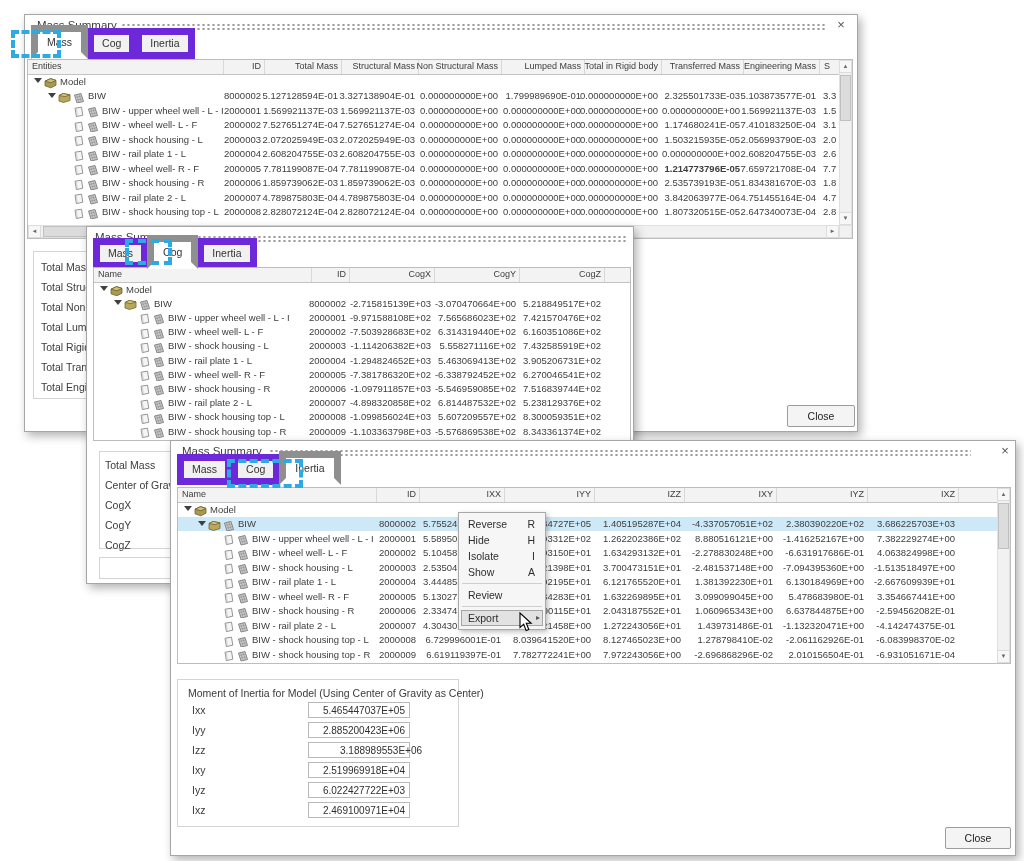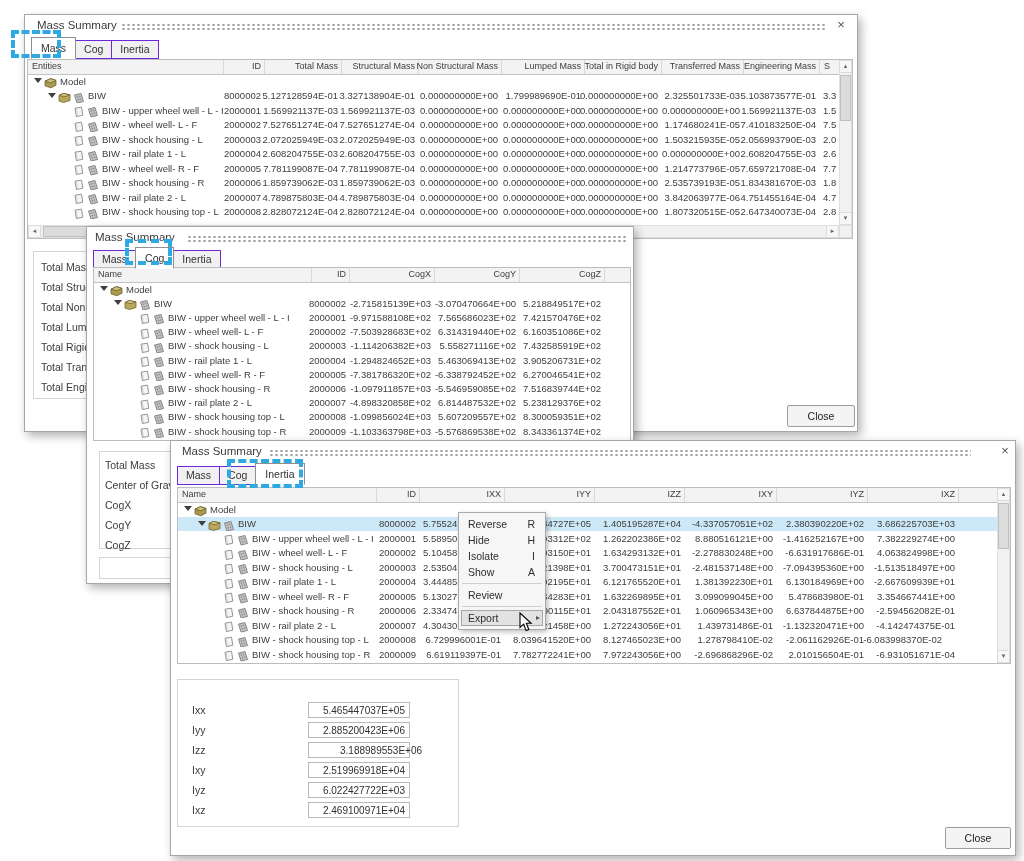--- a/index.html
+++ b/index.html
@@ -3,21 +3,21 @@
 <meta charset="utf-8">
 <style>
   html,body{margin:0;padding:0;background:#ffffff;}
   #stage{position:relative;width:1024px;height:861px;overflow:hidden;background:#fff;
          font-family:"Liberation Sans",sans-serif;}
   .win{position:absolute;background:#fff;border:1px solid #a6a6a6;box-shadow:3px 4px 9px rgba(0,0,0,0.30);box-sizing:border-box;}
   .wtitle{position:absolute;font-size:11.5px;color:#3c3c3c;white-space:nowrap;}
   .dots{position:absolute;height:8px;background-image:radial-gradient(circle,#9d9d9d 1px,transparent 1.3px);background-size:5px 4px;}
   .closex{position:absolute;font-size:13px;color:#555;width:16px;height:16px;text-align:center;line-height:15px;cursor:default;}
   .tabs{position:absolute;display:flex;align-items:flex-end;height:22px;}
-  .tab{font-size:10.5px;color:#333;background:#f1f1f1;border:1px solid #6d28d9;padding:2px 8px 3px;margin-right:-1px;white-space:nowrap;}
+  .tab{font-size:10.5px;color:#333;background:#f1f1f1;border:7px solid #6d28d9;padding:2px 8px 3px;margin-right:-1px;white-space:nowrap;}
   .tab.active{background:#fff;border-color:#8f8f8f;border-bottom-color:#fff;padding:4px 9px 4px;position:relative;z-index:3;}
   .tframe{position:absolute;border:1px solid #bdbdbd;background:#fff;box-sizing:border-box;overflow:hidden;}
   .hdr{position:absolute;left:0;top:0;background:#f3f3f3;border-bottom:1px solid #c3c3c3;}
   .hsep{position:absolute;top:0;bottom:0;width:1px;background:#d8d8d8;}
   .hlab{position:absolute;top:1px;font-size:9px;color:#3d3d3d;white-space:nowrap;}
   .trow{position:absolute;left:0;}
   .hlrow{background:#cde9f8;}
   .cell{position:absolute;top:0;height:100%;overflow:hidden;}
   .exp{position:absolute;top:4px;width:0;height:0;border-left:4px solid transparent;border-right:4px solid transparent;border-top:5px solid #3f3f3f;}
   .ticon{position:absolute;top:1px;width:13px;height:12px;}
@@ -160,21 +160,21 @@
             <span class="nm" style="left: 74px;">BIW - wheel well- L - F</span>
           </div>
           <span class="num" style="right: 578px;">2000002</span>
           <span class="num" style="right: 501px;">7.527651274E-04</span>
           <span class="num" style="right: 424px;">7.527651274E-04</span>
           <span class="num" style="right: 341px;">0.000000000E+00</span>
           <span class="num" style="right: 258px;">0.000000000E+00</span>
           <span class="num" style="right: 181px;">0.000000000E+00</span>
           <span class="num" style="right: 99px;">1.174680241E-05</span>
           <span class="num" style="right: 23px;">7.410183250E-04</span>
-          <span class="numl" style="left: 795px;">7.5</span>
+          <span class="numl" style="left: 795px;">3.1</span>
         </div>
         <div class="trow" style="top: 72px; height: 14.5px; width: 811px;">
           <div class="cell" style="left: 0px; width: 196px;">
             <span class="ticon" style="left: 44px;"><svg width="13" height="12" viewBox="0 0 13 12">
                 <path d="M3 2.2 9.5 1.2 10.8 9.2 4.4 10.6Z" fill="#f5f5f5" stroke="#8a8a8a" stroke-width="0.9"></path>
                 <path d="M4.2 2.1 5.4 10.2" stroke="#c4c4c4" stroke-width="0.7"></path>
               </svg></span>
             <span class="ticon" style="left: 58px;"><svg width="13" height="12" viewBox="0 0 13 12">
                 <path d="M2.5 3 9 1.5 11.5 9.5 5 11Z" fill="#cfcfcf" stroke="#6f6f6f" stroke-width="0.8"></path>
                 <path d="M4.6 2.5 7.1 10" stroke="#8a8a8a" stroke-width="0.6"></path>
@@ -233,21 +233,21 @@
                 <path d="M4 8.3 10.8 6.6" stroke="#8a8a8a" stroke-width="0.6"></path>
               </svg></span>
             <span class="nm" style="left: 74px;">BIW - wheel well- R - F</span>
           </div>
           <span class="num" style="right: 578px;">2000005</span>
           <span class="num" style="right: 501px;">7.781199087E-04</span>
           <span class="num" style="right: 424px;">7.781199087E-04</span>
           <span class="num" style="right: 341px;">0.000000000E+00</span>
           <span class="num" style="right: 258px;">0.000000000E+00</span>
           <span class="num" style="right: 181px;">0.000000000E+00</span>
-          <span class="num" style="right: 99px;">1.214773796E-05</span>
+          <span class="num" style="right: 99px; font-weight: bold;">1.214773796E-05</span>
           <span class="num" style="right: 23px;">7.659721708E-04</span>
           <span class="numl" style="left: 795px;">7.7</span>
         </div>
         <div class="trow" style="top: 115.5px; height: 14.5px; width: 811px;">
           <div class="cell" style="left: 0px; width: 196px;">
             <span class="ticon" style="left: 44px;"><svg width="13" height="12" viewBox="0 0 13 12">
                 <path d="M3 2.2 9.5 1.2 10.8 9.2 4.4 10.6Z" fill="#f5f5f5" stroke="#8a8a8a" stroke-width="0.9"></path>
                 <path d="M4.2 2.1 5.4 10.2" stroke="#c4c4c4" stroke-width="0.7"></path>
               </svg></span>
             <span class="ticon" style="left: 58px;"><svg width="13" height="12" viewBox="0 0 13 12">
@@ -586,20 +586,21 @@
     <span class="wtitle" style="left:11px;top:4px">Mass Summary</span>
     <div class="dots" style="left:98px;top:8px;width:702px"></div>
     <span class="closex" style="left:826px;top:2px">×</span>
     <div class="tabs" id="tabs-inertia" style="left:6px;top:22px">
         <span class="tab">Mass</span>
         <span class="tab">Cog</span>
         <span class="tab active">Inertia</span>
       </div>
     <div id="table-inertia"></div>
     <div class="groupbox" style="left:6px;top:238px;width:282px;height:148px">
+      <span class="ibox-label" style="left:10px;top:7px">Moment of Inertia for Model (Using Center of Gravity as Center)</span>
       <div id="inertia-fields"></div>
     <span class="slabel" style="left: 14px; top: 24px;">Ixx</span>
         <div class="field" style="left: 130px; top: 22px; width: 102px;">5.465447037E+05</div>
         <span class="slabel" style="left: 14px; top: 44px;">Iyy</span>
         <div class="field" style="left: 130px; top: 42px; width: 102px;">2.885200423E+06</div>
         <span class="slabel" style="left: 14px; top: 64px;">Izz</span>
         <div class="field" style="left: 130px; top: 62px; width: 102px; padding-left: 31px;">3.188989553E+06</div>
         <span class="slabel" style="left: 14px; top: 84px;">Ixy</span>
         <div class="field" style="left: 130px; top: 82px; width: 102px;">2.519969918E+04</div>
         <span class="slabel" style="left: 14px; top: 104px;">Iyz</span>
@@ -837,21 +838,21 @@
                 <path d="M4 8.3 10.8 6.6" stroke="#8a8a8a" stroke-width="0.6"></path>
               </svg></span>
             <span class="nm" style="left: 74px;">BIW - shock housing top - L</span>
           </div>
           <span class="num" style="right: 581px;">2000008</span>
           <span class="num" style="right: 496px;">6.729996001E-01</span>
           <span class="num" style="right: 406px;">8.039641520E+00</span>
           <span class="num" style="right: 316px;">8.127465023E+00</span>
           <span class="num" style="right: 224px;">1.278798410E-02</span>
           <span class="num" style="right: 133px;">-2.061162926E-01</span>
-          <span class="num" style="right: 55px;">-6.083998370E-02</span>
+          <span class="num" style="right: 42px;">-6.083998370E-02</span>
         </div>
         <div class="trow" style="top: 159px; height: 14.5px; width: 819px;">
           <div class="cell" style="left: 0px; width: 199px;">
             <span class="ticon" style="left: 44px;"><svg width="13" height="12" viewBox="0 0 13 12">
                 <path d="M3 2.2 9.5 1.2 10.8 9.2 4.4 10.6Z" fill="#f5f5f5" stroke="#8a8a8a" stroke-width="0.9"></path>
                 <path d="M4.2 2.1 5.4 10.2" stroke="#c4c4c4" stroke-width="0.7"></path>
               </svg></span>
             <span class="ticon" style="left: 58px;"><svg width="13" height="12" viewBox="0 0 13 12">
                 <path d="M2.5 3 9 1.5 11.5 9.5 5 11Z" fill="#cfcfcf" stroke="#6f6f6f" stroke-width="0.8"></path>
                 <path d="M4.6 2.5 7.1 10" stroke="#8a8a8a" stroke-width="0.6"></path>

